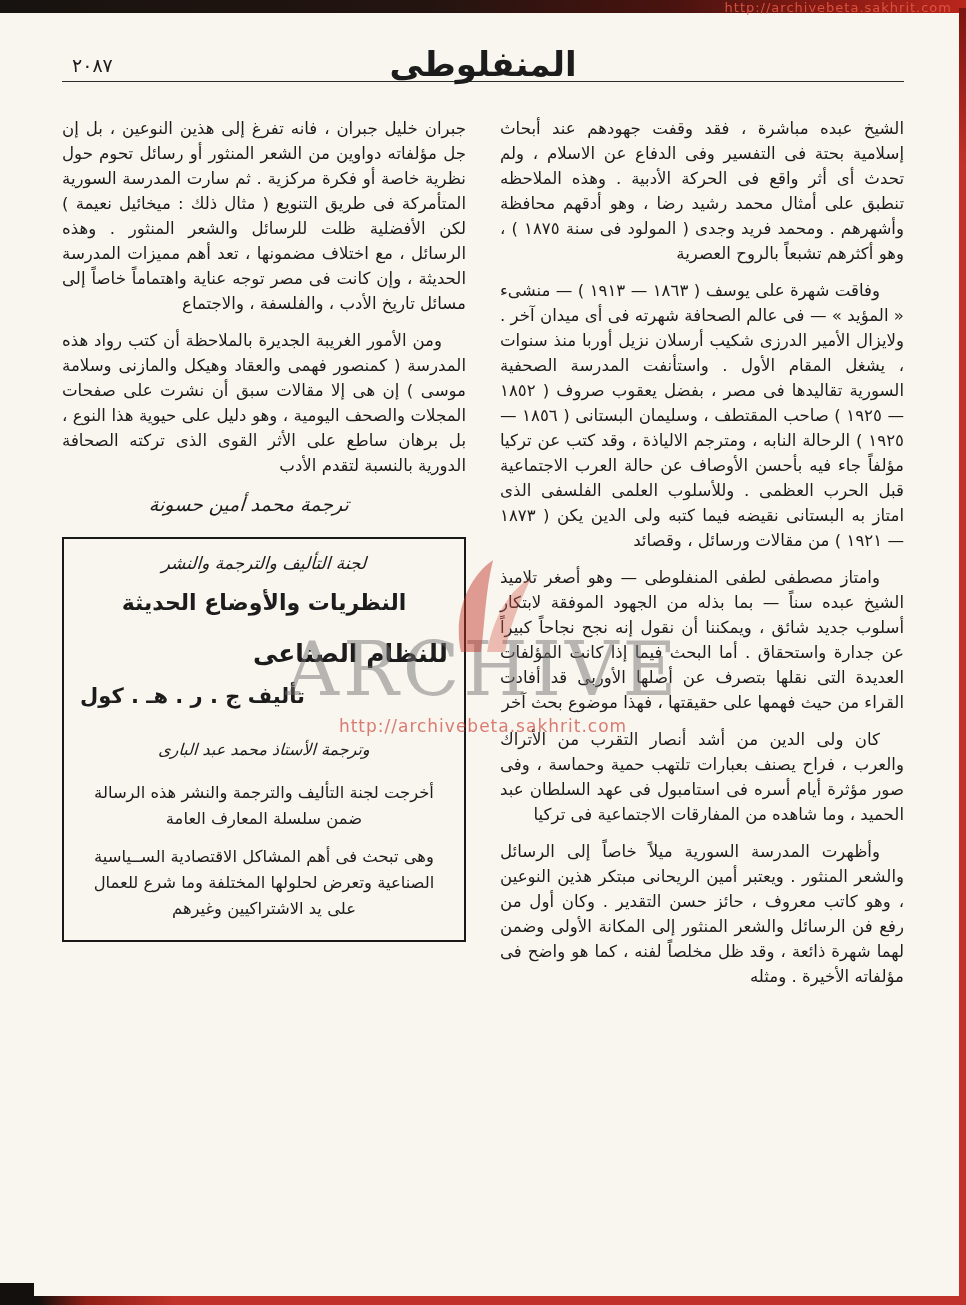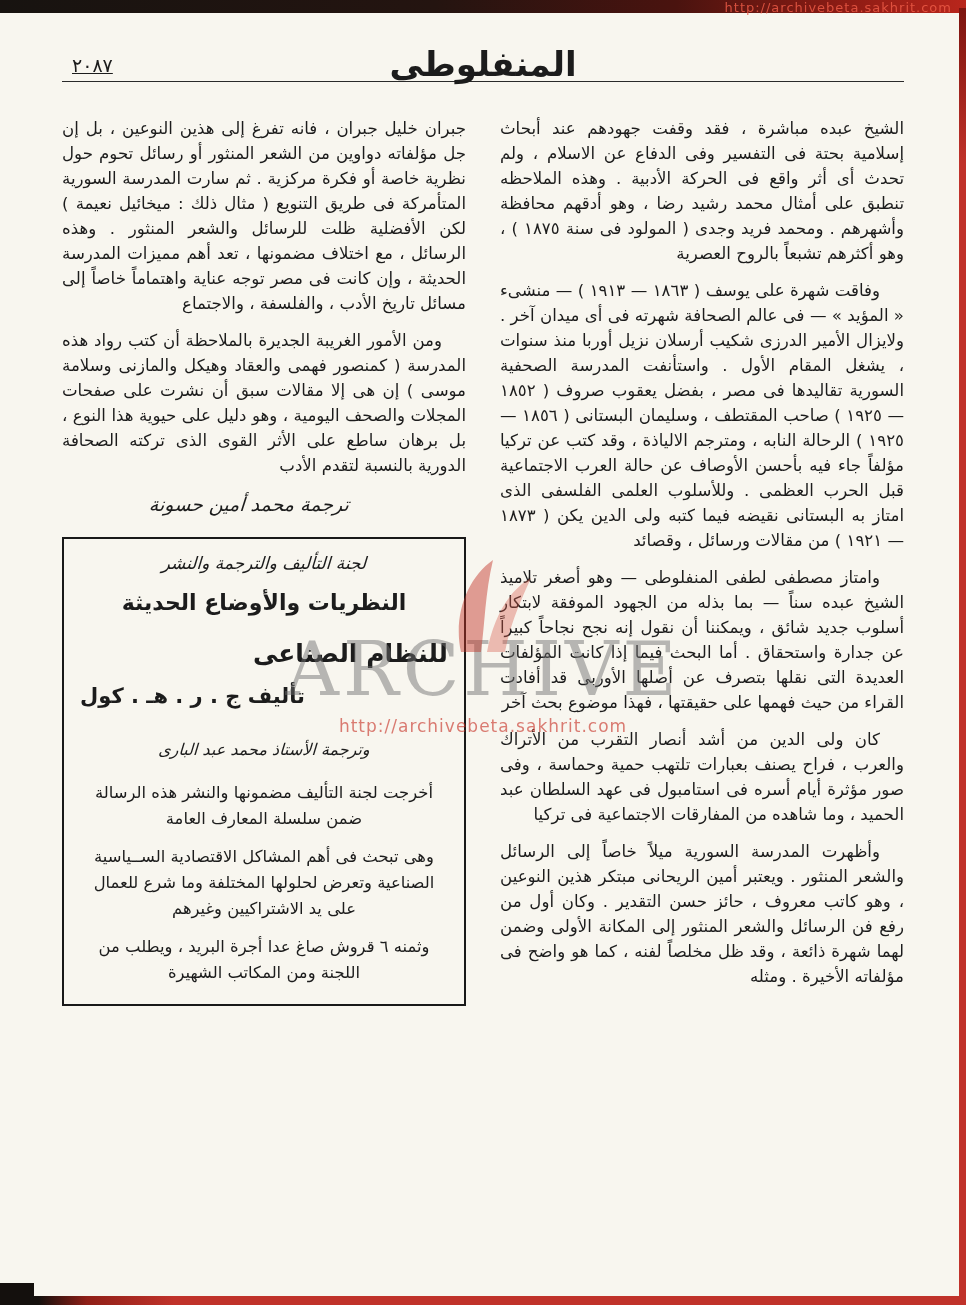--- a/index.html
+++ b/index.html
@@ -46,21 +46,21 @@
   }
 
   
   .header { position: absolute; top: 48px; left: 62px; right: 62px; height: 44px; }
   .header-rule {
     position: absolute; top: 33px; left: 0; right: 0;
     border-top: 1.6px solid #2a2a2a;
   }
   .page-number {
     position: absolute; left: 10px; top: 6px;
-    font-size: 19px; letter-spacing: 2px; text-decoration: underline;
+    font-size: 19px; letter-spacing: 2px;
   }
   .masthead {
     position: absolute; top: -4px; left: 50%; transform: translateX(-50%);
     font-size: 34px; font-weight: bold;
     padding: 0 14px;
     direction: rtl;
     white-space: nowrap;
   }
 
   
@@ -196,23 +196,22 @@
     <p class="para no-indent">جبران خليل جبران ، فانه تفرغ إلى هذين النوعين ، بل إن جل مؤلفاته دواوين من الشعر المنثور أو رسائل تحوم حول نظرية خاصة أو فكرة مركزية . ثم سارت المدرسة السورية المتأمركة فى طريق التنويع ( مثال ذلك : ميخائيل نعيمة ) لكن الأفضلية ظلت للرسائل والشعر المنثور . وهذه الرسائل ، مع اختلاف مضمونها ، تعد أهم مميزات المدرسة الحديثة ، وإن كانت فى مصر توجه عناية واهتماماً خاصاً إلى مسائل تاريخ الأدب ، والفلسفة ، والاجتماع</p>
     <p class="para">ومن الأمور الغريبة الجديرة بالملاحظة أن كتب رواد هذه المدرسة ( كمنصور فهمى والعقاد وهيكل والمازنى وسلامة موسى ) إن هى إلا مقالات سبق أن نشرت على صفحات المجلات والصحف اليومية ، وهو دليل على حيوية هذا النوع ، بل برهان ساطع على الأثر القوى الذى تركته الصحافة الدورية بالنسبة لتقدم الأدب</p>
     <div class="signature">ترجمة محمد أمين حسونة</div>
 
     <div class="ad-box">
       <div class="ad-publisher">لجنة التأليف والترجمة والنشر</div>
       <div class="ad-title">النظريات والأوضاع الحديثة</div>
       <div class="ad-subtitle">للنظام الصناعى</div>
       <div class="ad-author">تأليف ج . ر . هـ . كول</div>
       <div class="ad-translator">وترجمة الأستاذ محمد عبد البارى</div>
-      <p class="ad-para">أخرجت لجنة التأليف مضمونها والنشر هذه الرسالة ضمن سلسلة المعارف العامة</p>
+      <p class="ad-para">أخرجت لجنة التأليف والترجمة والنشر هذه الرسالة ضمن سلسلة المعارف العامة</p>
       <p class="ad-para">وهى تبحث فى أهم المشاكل الاقتصادية الســياسية الصناعية وتعرض لحلولها المختلفة وما شرع للعمال على يد الاشتراكيين وغيرهم</p>
-      <p class="ad-para">وثمنه ٦ قروش صاغ عدا أجرة البريد ، ويطلب من اللجنة ومن المكاتب الشهيرة</p>
     </div>
   </div>
 
 </div>
 
 <div class="watermark">
   <svg class="watermark-logo" width="120" height="110" viewBox="0 0 120 110">
     <path d="M38 96 C 30 60, 44 22, 70 4 C 62 38, 62 66, 58 96 Z" fill="#c13427" opacity="0.85"></path>
     <path d="M64 96 C 70 62, 86 34, 108 22 C 94 52, 86 74, 82 96 Z" fill="#d65a4a" opacity="0.7"></path>
   </svg>

